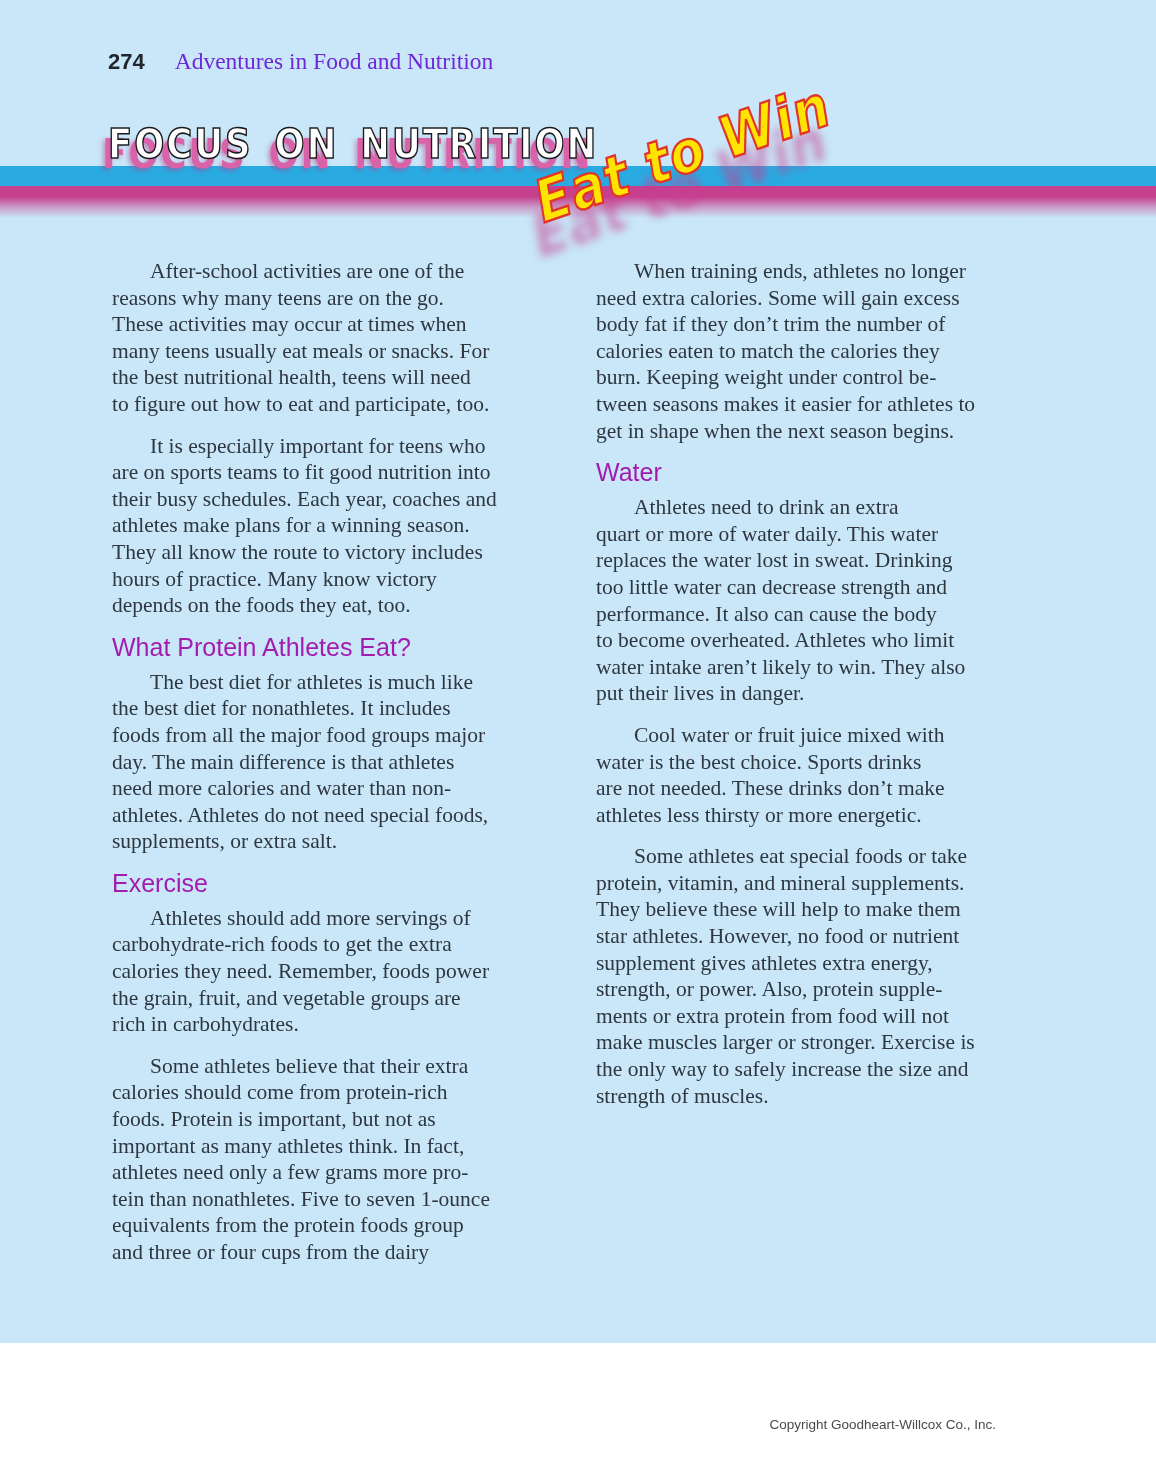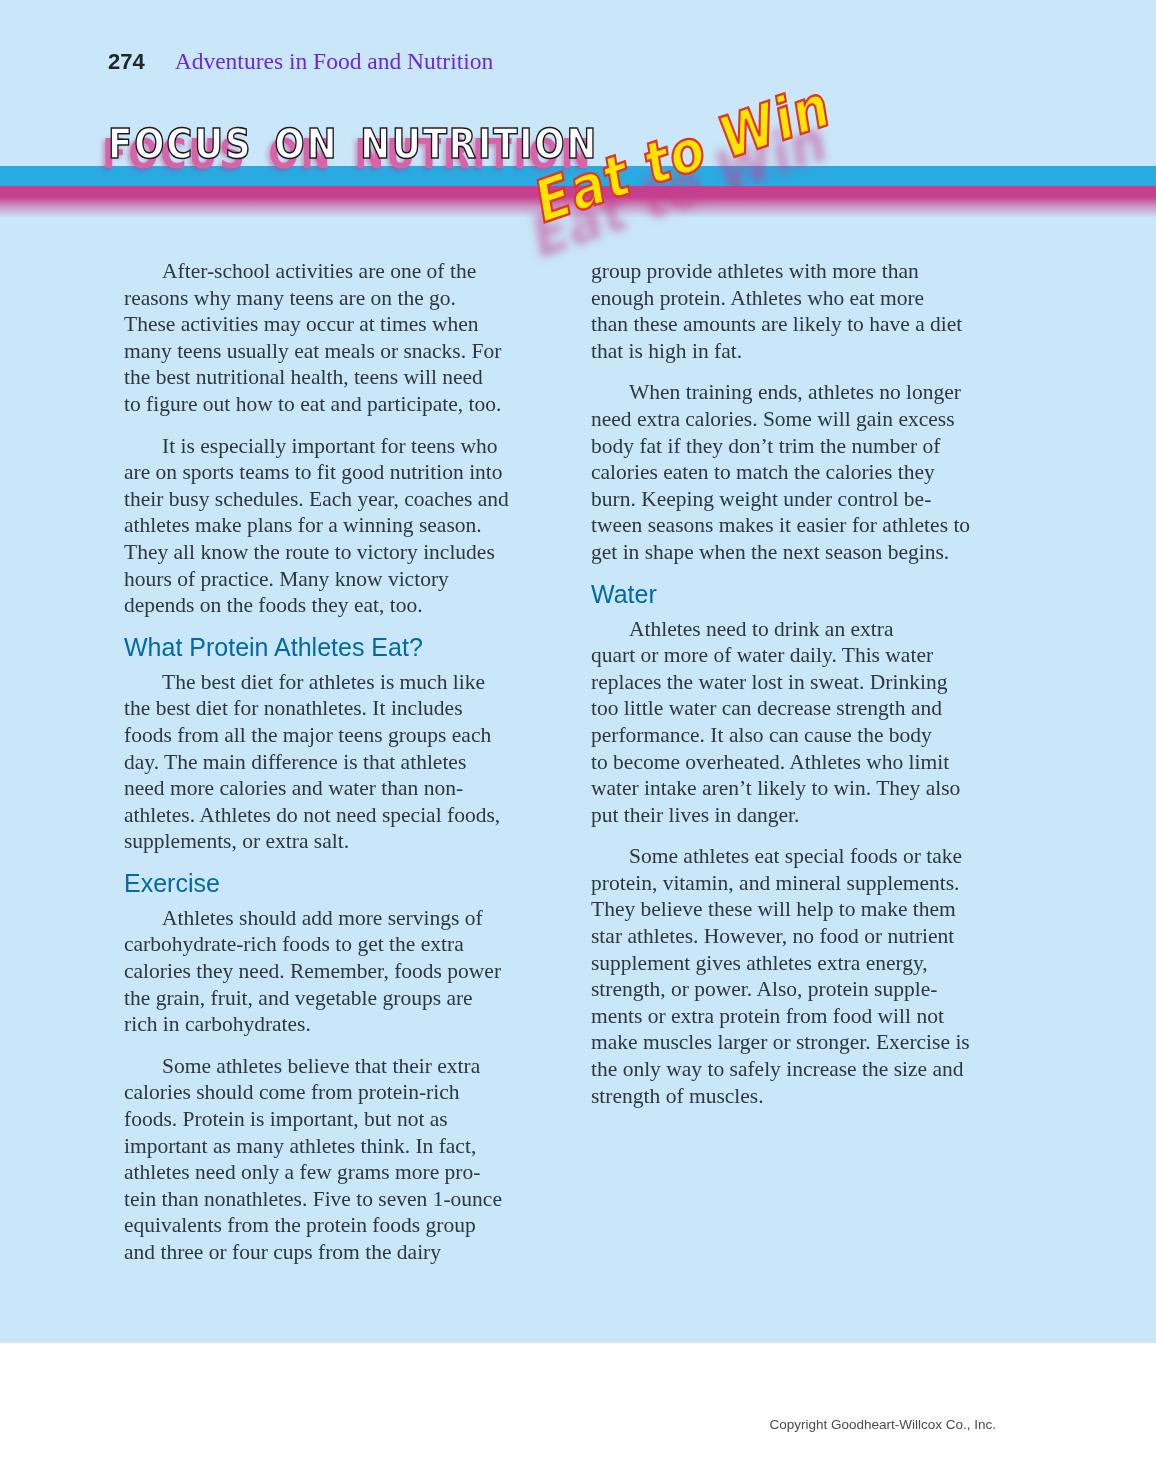--- a/index.html
+++ b/index.html
@@ -63,41 +63,41 @@
     color:#ffe400;
     -webkit-text-stroke:2.4px #e0352b;
     text-shadow:-16px 32px 9px rgba(198,62,143,0.55);
     transform:rotate(-19deg) scaleX(0.88);
     transform-origin:left bottom;
     white-space:nowrap;
     z-index:4;
   }
   
   .columns {
-    position:absolute; left:124px; top:258px;
-    display:flex; gap:15px;
+    position:absolute; left:112px; top:258px;
+    display:flex; gap:32px;
     z-index:2;
   }
   .col { display:block; }
   .col-left  { width:452px; }
   .col-right { width:445px; }
   .body-para {
     margin:0 0 15px 0;
     font-size:21.5px; line-height:26.6px;
     color:#2e3740;
     white-space:pre-line;
     text-indent:38px;
   }
   .no-indent { text-indent:0; }
   .subhead {
     margin:6px 0 9px 0;
     font-family:"Liberation Sans", sans-serif;
     font-weight:400;
     font-size:25px; line-height:26px;
-    color:#0369a1;
+    color:#a21caf;
   }
   .copyright {
     position:absolute; top:1417px; right:160px;
     font-family:"Liberation Sans", sans-serif;
     font-size:13.5px; color:#4a4a4a;margin-left:39px;
   }
 </style>
 </head>
 <body>
 
@@ -126,61 +126,61 @@
       <p class="body-para">It is especially important for teens who
 are on sports teams to fit good nutrition into
 their busy schedules. Each year, coaches and
 athletes make plans for a winning season.
 They all know the route to victory includes
 hours of practice. Many know victory
 depends on the foods they eat, too.</p>
       <h3 class="subhead">What Protein Athletes Eat?</h3>
       <p class="body-para">The best diet for athletes is much like
 the best diet for nonathletes. It includes
-foods from all the major teens groups each
+foods from all the major food groups major
 day. The main difference is that athletes
 need more calories and water than non-
 athletes. Athletes do not need special foods,
 supplements, or extra salt.</p>
       <h3 class="subhead">Exercise</h3>
       <p class="body-para">Athletes should add more servings of
 carbohydrate-rich foods to get the extra
 calories they need. Remember, foods power
 the grain, fruit, and vegetable groups are
 rich in carbohydrates.</p>
       <p class="body-para">Some athletes believe that their extra
 calories should come from protein-rich
 foods. Protein is important, but not as
 important as many athletes think. In fact,
 athletes need only a few grams more pro-
 tein than nonathletes. Five to seven 1-ounce
 equivalents from the protein foods group
 and three or four cups from the dairy</p>
     </div>
     <div class="col col-right">
-      <p class="body-para no-indent">group provide athletes with more than
-enough protein. Athletes who eat more
-than these amounts are likely to have a diet
-that is high in fat.</p>
       <p class="body-para">When training ends, athletes no longer
 need extra calories. Some will gain excess
 body fat if they don’t trim the number of
 calories eaten to match the calories they
 burn. Keeping weight under control be-
 tween seasons makes it easier for athletes to
 get in shape when the next season begins.</p>
       <h3 class="subhead">Water</h3>
       <p class="body-para">Athletes need to drink an extra
 quart or more of water daily. This water
 replaces the water lost in sweat. Drinking
 too little water can decrease strength and
 performance. It also can cause the body
 to become overheated. Athletes who limit
 water intake aren’t likely to win. They also
 put their lives in danger.</p>
+      <p class="body-para">Cool water or fruit juice mixed with
+water is the best choice. Sports drinks
+are not needed. These drinks don’t make
+athletes less thirsty or more energetic.</p>
       <p class="body-para">Some athletes eat special foods or take
 protein, vitamin, and mineral supplements.
 They believe these will help to make them
 star athletes. However, no food or nutrient
 supplement gives athletes extra energy,
 strength, or power. Also, protein supple-
 ments or extra protein from food will not
 make muscles larger or stronger. Exercise is
 the only way to safely increase the size and
 strength of muscles.</p>

